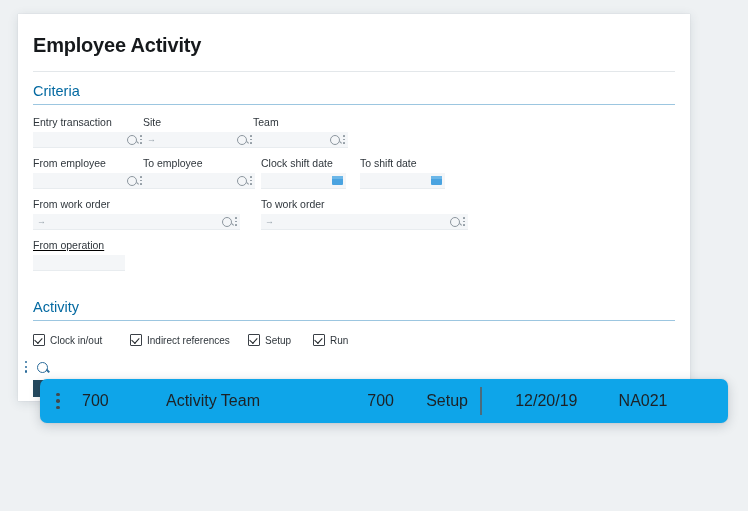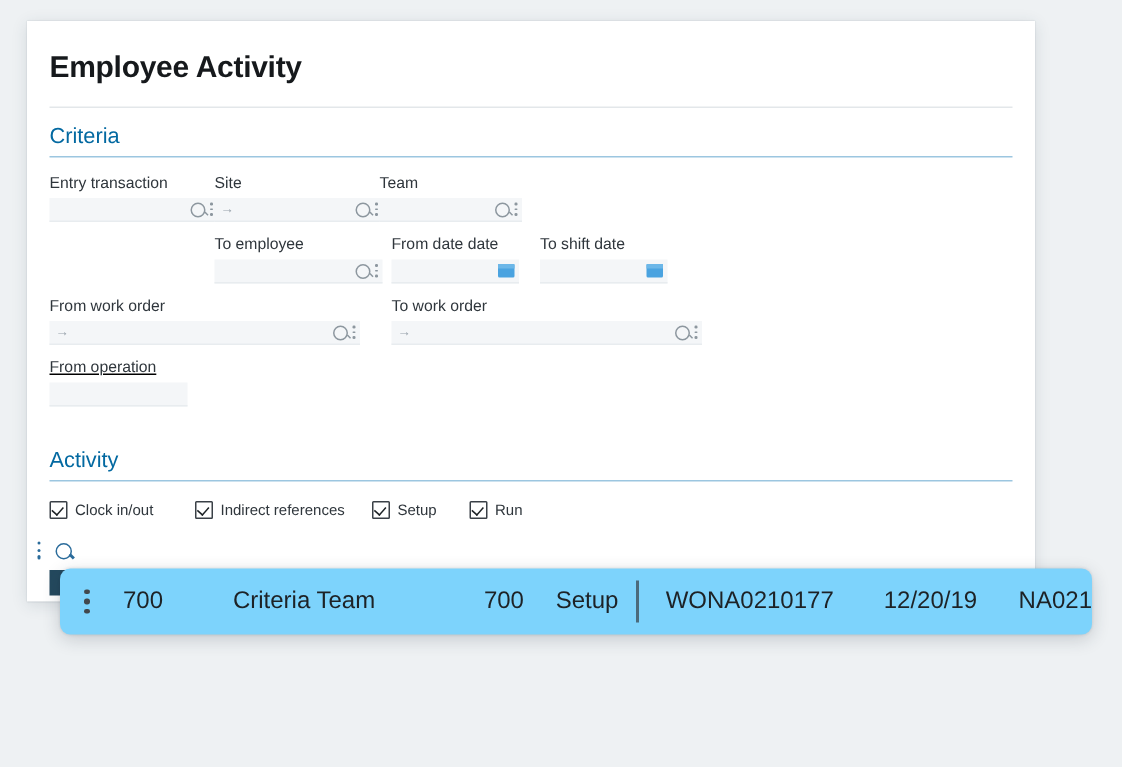--- a/index.html
+++ b/index.html
@@ -278,21 +278,21 @@
     background: #4b6b7c;
   }
 
   
   #highlight-row {
     position: absolute;
     left: 40px;
     top: 379px;
     width: 688px;
     height: 44px;
-    background: #7dd3fc;
+    background: #0ea5e9;
     border-radius: 7px;
     box-shadow: 0 3px 12px rgba(30,45,60,0.20), 0 0 2px rgba(30,45,60,0.12);
     display: flex;
     align-items: center;
     z-index: 20;
   }
   .hl-kebab {
     width: 4px; height: 17px;
     position: relative;
     margin-left: 16px;
@@ -372,35 +372,48 @@
                 <i></i>
                 <i></i>
                 <i></i>
               </span>
           </span>
         </div>
       </div>
     </div>
 
     <div class="field-row">
+      <div class="field" style="left:0px;width:112px;">
+        <div class="field-label">From employee</div>
+        <div class="field-input">
+          <span class="input-icons">
+            <span class="ico-search"></span>
+            <span class="ico-kebab">
+                <i></i>
+                <i></i>
+                <i></i>
+              </span>
+          </span>
+        </div>
+      </div>
       <div class="field" style="left:110px;width:112px;">
         <div class="field-label">To employee</div>
         <div class="field-input">
           <span class="input-icons">
             <span class="ico-search"></span>
             <span class="ico-kebab">
                 <i></i>
                 <i></i>
                 <i></i>
               </span>
           </span>
         </div>
       </div>
       <div class="field" style="left:228px;width:85px;">
-        <div class="field-label">From date date</div>
+        <div class="field-label">Clock shift date</div>
         <div class="field-input">
           <span class="input-icons">
             <span class="ico-cal"></span>
           </span>
         </div>
       </div>
       <div class="field" style="left:327px;width:85px;">
         <div class="field-label">To shift date</div>
         <div class="field-input">
           <span class="input-icons">
@@ -625,20 +638,19 @@
 
 </div>
 
 <div id="highlight-row">
   <div class="hl-kebab">
       <i></i>
       <i></i>
       <i></i>
     </div>
   <div class="hl-cell hl-emp">700</div>
-  <div class="hl-cell hl-desc">Criteria Team</div>
+  <div class="hl-cell hl-desc">Activity Team</div>
   <div class="hl-cell hl-team">700</div>
   <div class="hl-cell hl-type">Setup</div>
   <div class="hl-sep"></div>
-  <div class="hl-cell hl-wo">WONA0210177</div>
   <div class="hl-cell hl-date">12/20/19</div>
   <div class="hl-cell hl-site">NA021</div>
 </div>
 
 </body></html>

